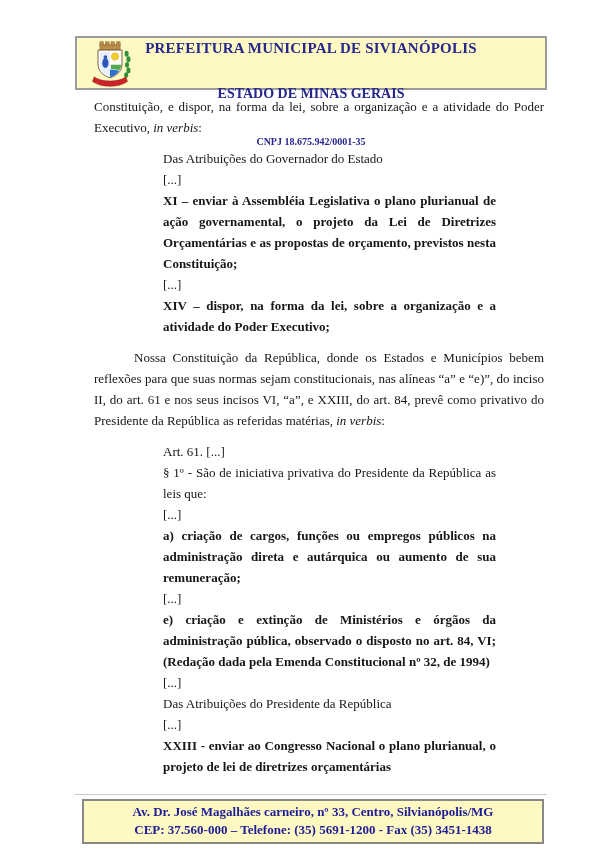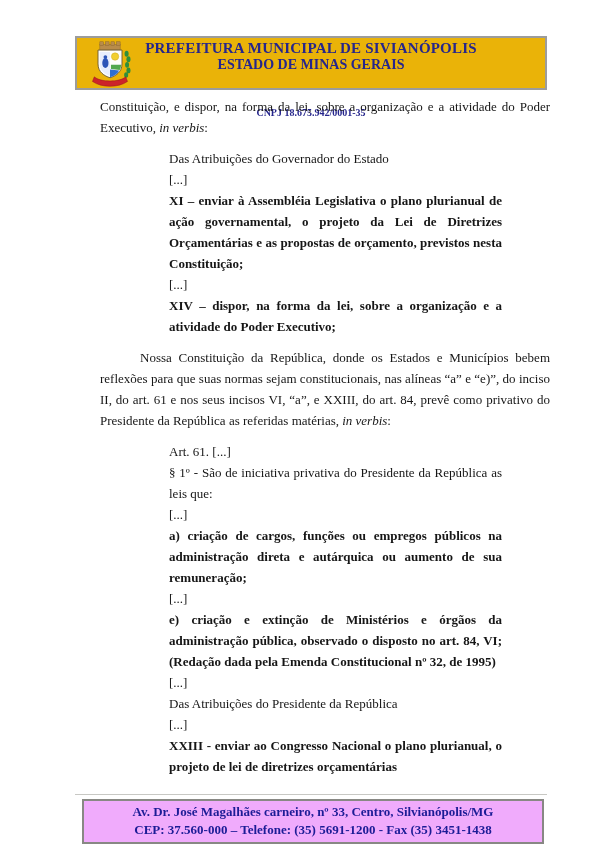--- a/index.html
+++ b/index.html
@@ -7,51 +7,51 @@
   body {
     width:614px; height:867px;
     font-family:"Liberation Serif", serif;
     position:relative; overflow:hidden;
   }
   .page { position:absolute; left:0; top:0; width:614px; height:867px; background:#ffffff; }
 
   
   .header-box {
     position:absolute; left:75px; top:36px; width:472px; height:54px;
-    background:#eab308; border:2px solid #9c9c9c;
+    background:#fef9c3; border:2px solid #9c9c9c;
   }
   .logo { position:absolute; left:9px; top:1px; width:48px; height:48px; }
   .header-text {
     position:absolute; left:0; top:2px; width:100%;
     text-align:center; color:#26268c; font-weight:bold;
   }
   .h-line1 { font-size:15px; line-height:17px; letter-spacing:0.2px; }
-  .h-line2 { font-size:14px; line-height:16px; }
+  .h-line2 { font-size:14px; line-height:16px;margin-top:29px; }
   .h-line3 { font-size:10px; line-height:16px;margin-top:32px; }
 
   
   .doc-body {
-    position:absolute; left:100px; top:96px; width:450px;
+    position:absolute; left:94px; top:96px; width:450px;
     font-size:13px; line-height:21px; color:#161616;
     text-align:justify;
   }
   .par { text-align:justify; }
   .par-indent { text-indent:40px; }
   .quote { margin:10px 0 10px 69px; width:333px; }
   .q { text-align:justify; }
   .q.bold { font-weight:bold; }
 
   
   .footer-rule {
     position:absolute; left:75px; top:794px; width:472px; height:0;
     border-top:1px solid #c8c8c4;
   }
   .footer-box {
     position:absolute; left:82px; top:799px; width:462px;
-    background:#f0abfc; border:2px solid #888884;
+    background:#fef9c3; border:2px solid #888884;
     color:#1c1c96; font-weight:bold; font-size:13px;
     text-align:center; line-height:18px; padding:2px 4px 3px;
   }
 </style>
 </head>
 <body>
 
 <div class="page">
 
   <header class="header-box">
@@ -101,21 +101,21 @@
     </div>
 
     <p class="par par-indent"><span>Nossa Constituição da República, donde os Estados e Municípios bebem reflexões para que suas normas sejam constitucionais, nas alíneas “a” e “e)”, do inciso II, do art. 61 e nos seus incisos VI, “a”, e XXIII, do art. 84, prevê como privativo do Presidente da República as referidas matérias, </span><i>in verbis</i><span>:</span></p>
 
     <div class="quote">
       <p class="q">Art. 61. [...]</p>
       <p class="q">§ 1º - São de iniciativa privativa do Presidente da República as leis que:</p>
       <p class="q">[...]</p>
       <p class="q bold">a) criação de cargos, funções ou empregos públicos na administração direta e autárquica ou aumento de sua remuneração;</p>
       <p class="q">[...]</p>
-      <p class="q bold">e) criação e extinção de Ministérios e órgãos da administração pública, observado o disposto no art. 84, VI;  (Redação dada pela Emenda Constitucional nº 32, de 1995)</p>
+      <p class="q bold">e) criação e extinção de Ministérios e órgãos da administração pública, observado o disposto no art. 84, VI;  (Redação dada pela Emenda Constitucional nº 32, de 1994)</p>
       <p class="q">[...]</p>
       <p class="q">Das Atribuições do Presidente da República</p>
       <p class="q">[...]</p>
       <p class="q bold">XXIII - enviar ao Congresso Nacional o plano plurianual, o projeto de lei de diretrizes orçamentárias</p>
     </div>
 
   </main>
 
   <div class="footer-rule"></div>
   <footer class="footer-box">

